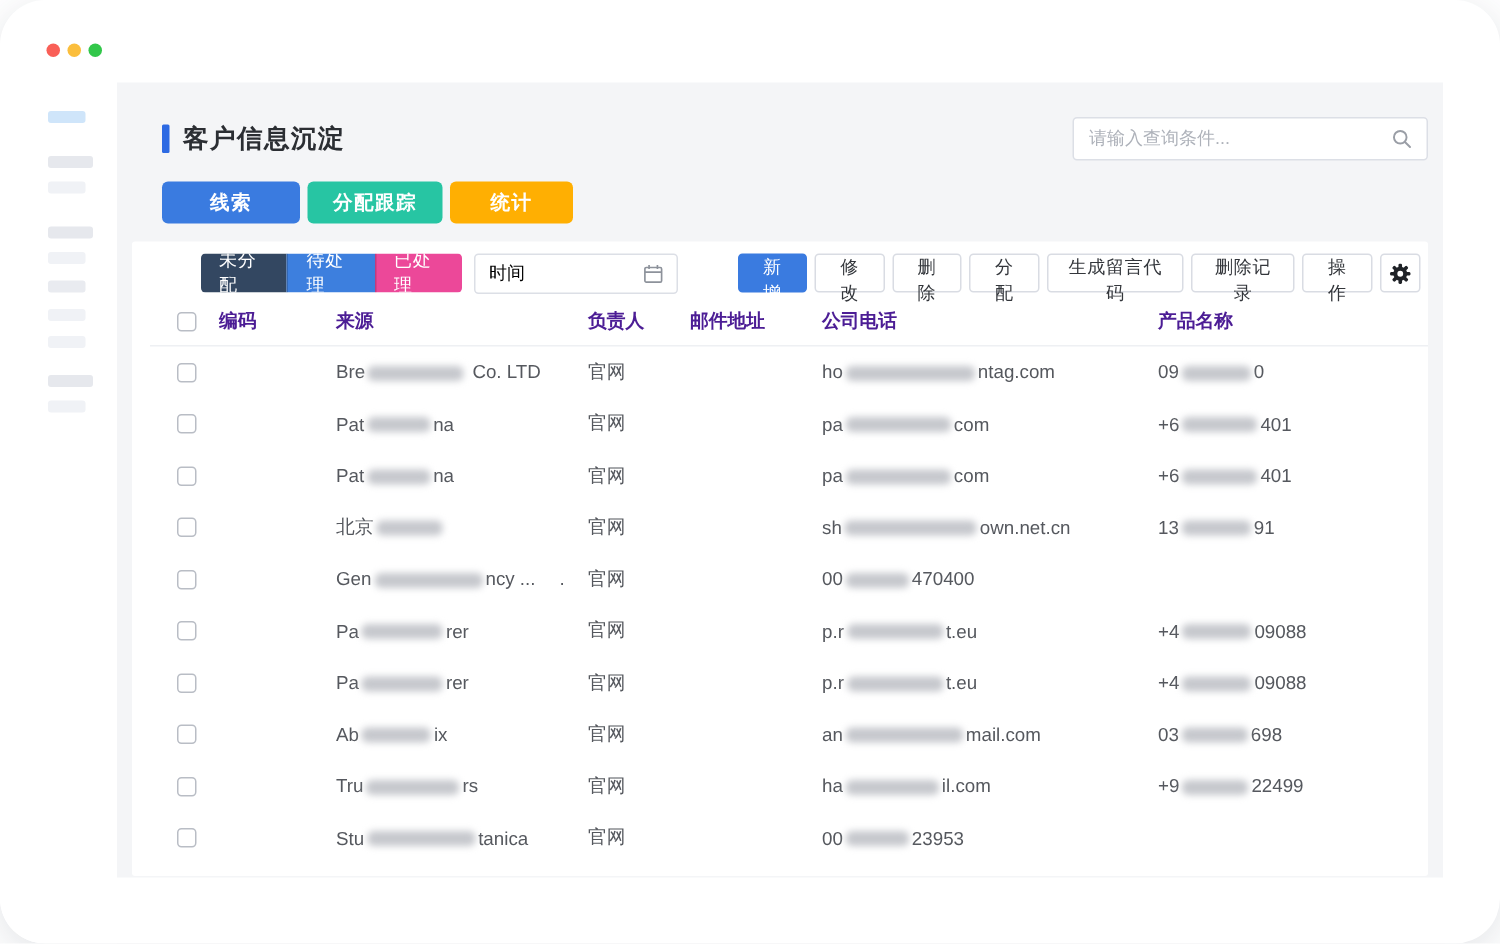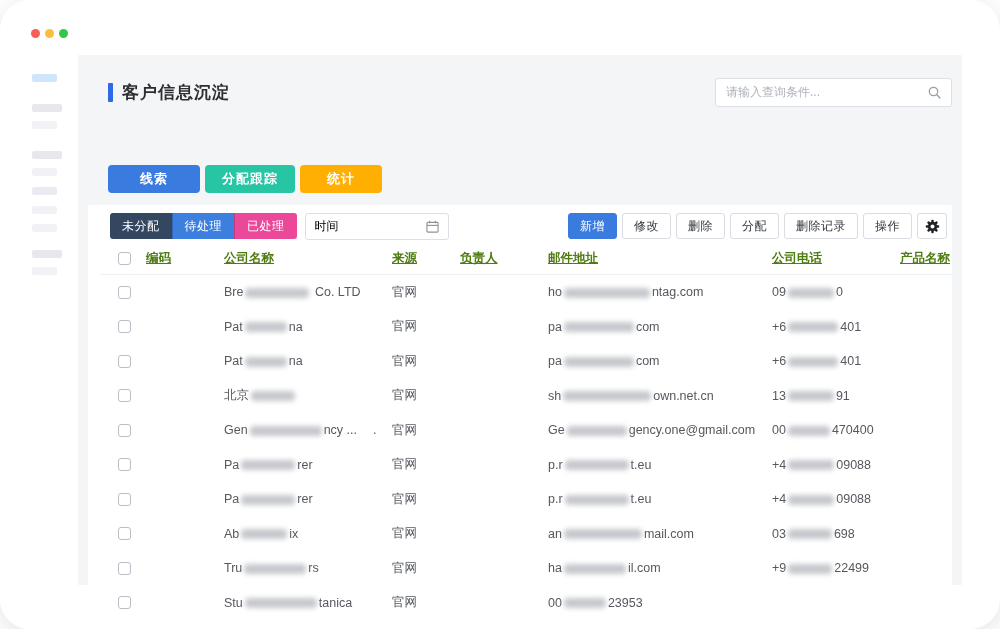--- a/index.html
+++ b/index.html
@@ -20,40 +20,40 @@
   .hdr-row { display:flex; align-items:center; justify-content:space-between; margin:0 10px 0 30px; height:30px; }
   .title-wrap { display:flex; align-items:center; gap:9px; }
   .title-bar { width:5px; height:19px; background:#2d6ae3; border-radius:1px; }
   .page-title { font-size:17px; font-weight:bold; color:#2b2e33; letter-spacing:1px; }
   .search-box { position:relative; width:237px; height:29px; background:#fff; border:1px solid #dcdfe6; border-radius:3px; display:flex; align-items:center; }
   .search-box input { border:0; outline:0; background:transparent; flex:1; padding:0 10px; font-size:12px; color:#666; font-family:inherit; }
   .search-box input::placeholder { color:#aeb2ba; }
   .search-icon { margin-right:10px; display:flex; }
   
   .nav-row { display:flex; gap:5px; margin:14px 10px 12px 30px; }
-  .nav-btn { height:28px; border:0; border-radius:4px; color:#fff; font-size:13px; font-weight:bold; font-family:inherit; cursor:pointer; letter-spacing:1px;margin-top:44px; }
+  .nav-btn { height:28px; border:0; border-radius:4px; color:#fff; font-size:13px; font-weight:bold; font-family:inherit; cursor:pointer; letter-spacing:1px; }
   
   .card { margin:0 10px; background:#fff; height:423px; border-radius:2px; }
   .toolbar { height:38px; display:flex; align-items:center; justify-content:space-between; padding:8px 5px 4px 22px; }
   .toolbar-left { display:flex; align-items:center; }
-  .seg-group { display:flex; border-radius:3px; overflow:hidden; }
+  .seg-group { display:flex; border-radius:3px; overflow:hidden;margin-left:24px; }
   .seg { height:26px; padding:0 12px; color:#fff; font-size:12px; display:flex; align-items:center; letter-spacing:.5px; cursor:pointer; }
   .seg + .seg { border-left:1px solid rgba(0,0,0,.18); }
   .date-input { margin-left:8px; width:144px; height:27px; background:#fff; border:1px solid #dcdfe6; border-radius:3px; display:flex; align-items:center; justify-content:space-between; padding:0 9px; cursor:pointer; }
   .date-ph { font-size:12px; color:#000000; }
   .toolbar-right { display:flex; align-items:flex-end; gap:5px;padding-left:40px; }
   .act-btn { height:26px; padding:0 11px; font-size:12px; font-family:inherit; background:#fff; border:1px solid #d9dce3; border-radius:3px; color:#33363b; cursor:pointer; letter-spacing:.5px; }
   .act-btn.primary { background:#3a7be0; border-color:#3a7be0; color:#fff; }
   .gear-btn { width:30px; height:26px; background:#fff; border:1px solid #d9dce3; border-radius:3px; display:flex; align-items:center; justify-content:center; cursor:pointer; }
   
   .table { padding:0 0 0 12px; }
   .trow { display:grid; grid-template-columns:36px 78px 168px 68px 88px 224px 128px 1fr; align-items:center; height:34.5px; }
   .trow.head { height:32px; border-bottom:1px solid #eef0f3; }
   .cell { padding-left:10px; font-size:12.5px; color:#55585e; white-space:nowrap; overflow:visible; }
-  .trow.head .cell { color:#4d7c0f; font-weight:bold; font-size:12.5px;text-decoration:underline; }
+  .trow.head .cell { color:#4c1d95; font-weight:bold; font-size:12.5px; }
   .cb-cell { display:flex; align-items:center; justify-content:flex-start; padding-left:18px; }
   .checkbox { width:13px; height:13px; border:1px solid #b9bdc5; border-radius:3px; background:#fff; cursor:pointer; }
   .blur-seg { display:inline-block; height:10px; border-radius:4px; background:#c6c8cd; filter:blur(2.5px); vertical-align:middle; margin:0 2px; }
   .gap-seg { display:inline-block; vertical-align:middle; }
   svg { display:block; }
 </style>
 </head>
 <body>
 
 <div class="stage">
@@ -120,20 +120,21 @@
                   <line x1="10" y1="0.8" x2="10" y2="3.6" stroke="#8d929b" stroke-width="1.2"></line>
                 </svg>
               </span>
             </div>
           </div>
           <div class="toolbar-right" id="toolbar-right">
               <button class="act-btn primary">新增</button>
               <button class="act-btn">修改</button>
               <button class="act-btn">删除</button>
               <button class="act-btn">分配</button>
+              <button class="act-btn">生成留言代码</button>
               <button class="act-btn">删除记录</button>
               <button class="act-btn">操作</button>
               <div class="gear-btn">
                 <svg width="15" height="15" viewBox="0 0 20 20">
                   <g fill="#1f2227">
                     <rect x="8.4" y="1" width="3.2" height="18" rx="1.2"></rect>
                     <rect x="8.4" y="1" width="3.2" height="18" rx="1.2" transform="rotate(45 10 10)"></rect>
                     <rect x="8.4" y="1" width="3.2" height="18" rx="1.2" transform="rotate(90 10 10)"></rect>
                     <rect x="8.4" y="1" width="3.2" height="18" rx="1.2" transform="rotate(135 10 10)"></rect>
                     <circle cx="10" cy="10" r="6.2"></circle>
@@ -143,21 +144,20 @@
               </div>
             </div>
         </div>
 
         <div class="table" id="table">
             <div class="trow head">
               <div class="cb-cell">
                 <span class="checkbox"></span>
               </div>
               <div class="cell">编码</div>
-              <div class="cell">公司名称</div>
               <div class="cell">来源</div>
               <div class="cell">负责人</div>
               <div class="cell">邮件地址</div>
               <div class="cell">公司电话</div>
               <div class="cell">产品名称</div>
             </div>
             <div class="trow">
               <div class="cb-cell">
                 <span class="checkbox"></span>
               </div>
@@ -206,21 +206,20 @@
               <div class="cell"></div>
             </div>
             <div class="trow">
               <div class="cb-cell">
                 <span class="checkbox"></span>
               </div>
               <div class="cell"></div>
               <div class="cell"><span>Gen</span><span class="blur-seg" style="width: 72px;"></span><span>ncy ...</span><span class="gap-seg" style="width: 16px;"></span><span>.</span></div>
               <div class="cell">官网</div>
               <div class="cell"></div>
-              <div class="cell"><span>Ge</span><span class="blur-seg" style="width: 60px;"></span><span>gency.one@gmail.com</span></div>
               <div class="cell"><span>00</span><span class="blur-seg" style="width: 42px;"></span><span>470400</span></div>
               <div class="cell"></div>
             </div>
             <div class="trow">
               <div class="cb-cell">
                 <span class="checkbox"></span>
               </div>
               <div class="cell"></div>
               <div class="cell"><span>Pa</span><span class="blur-seg" style="width: 54px;"></span><span>rer</span></div>
               <div class="cell">官网</div>

